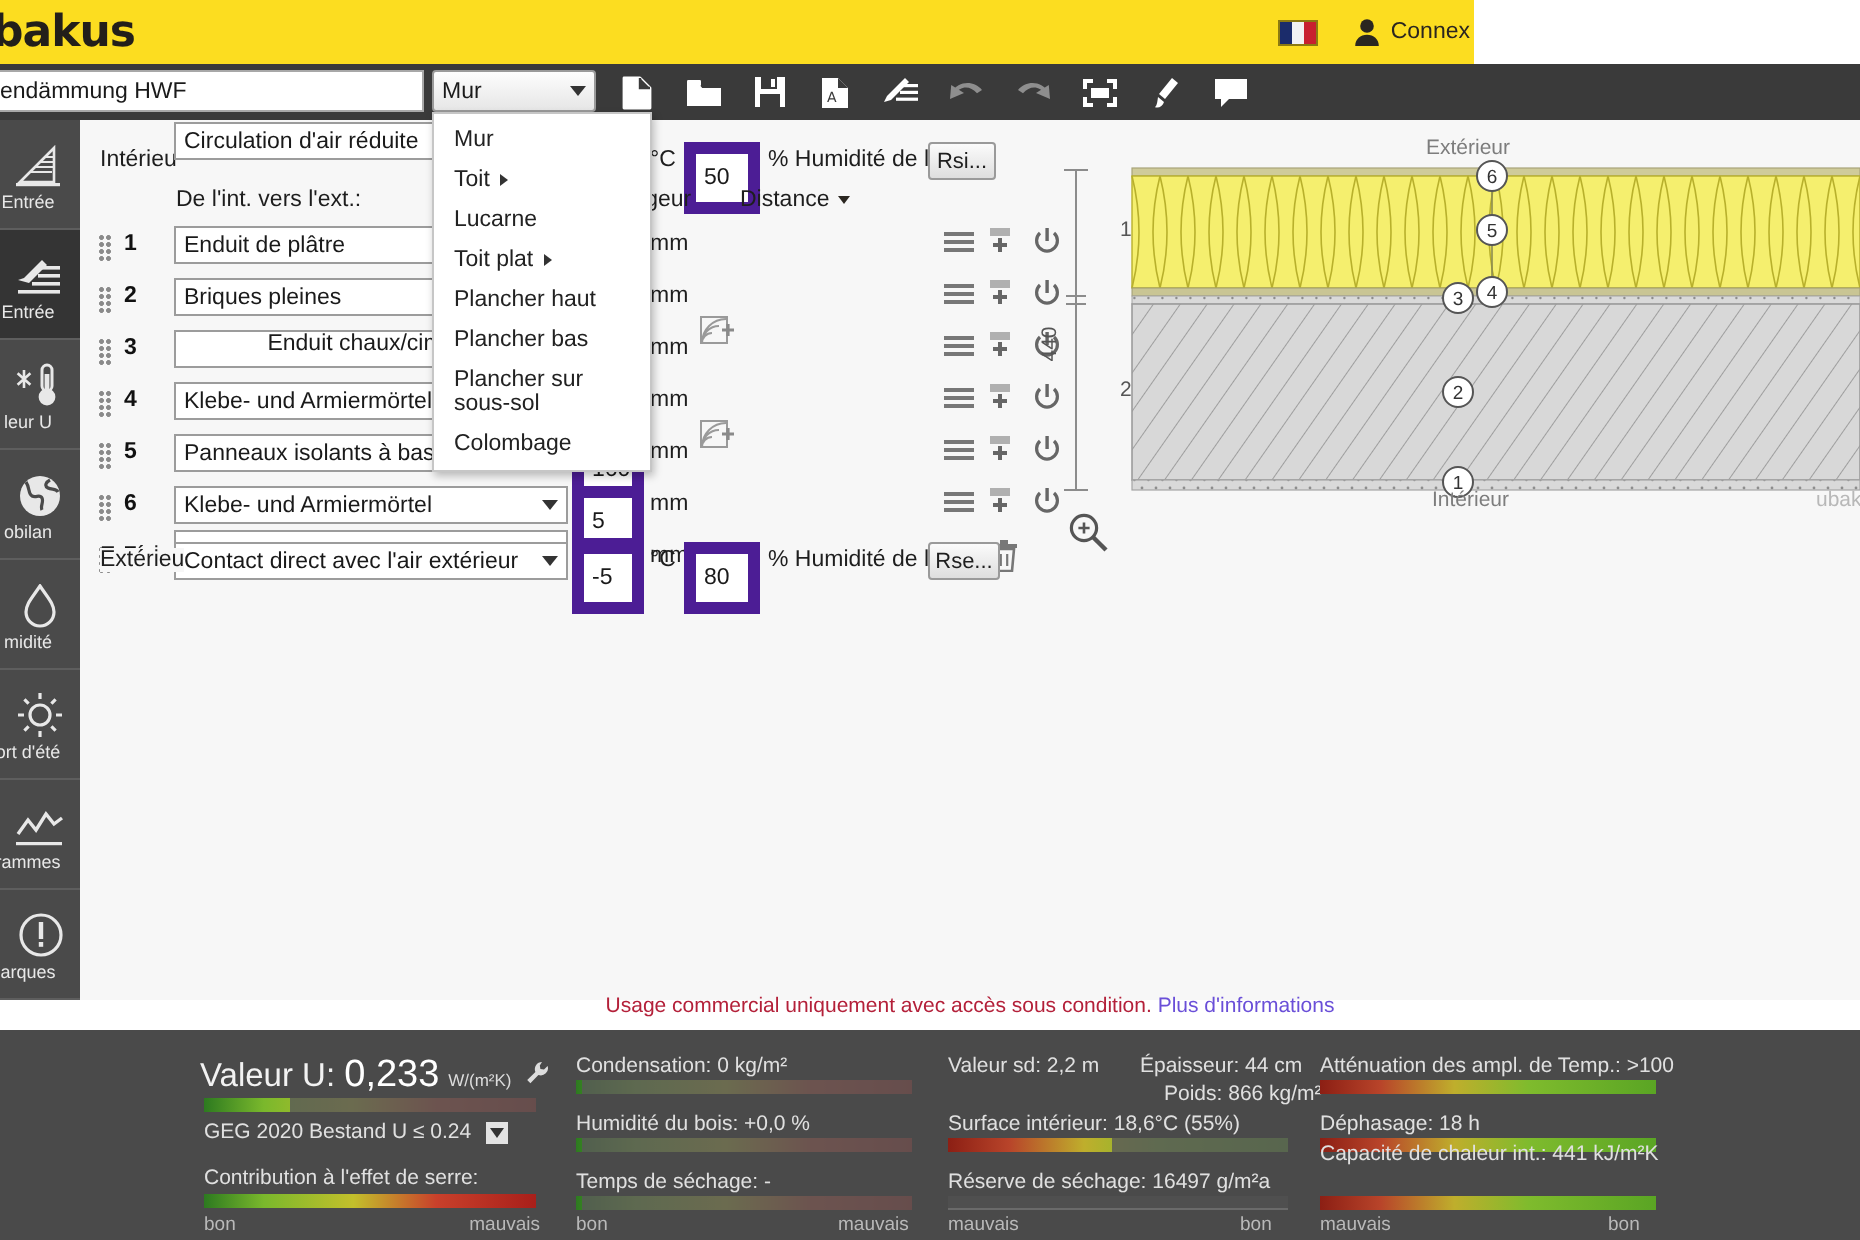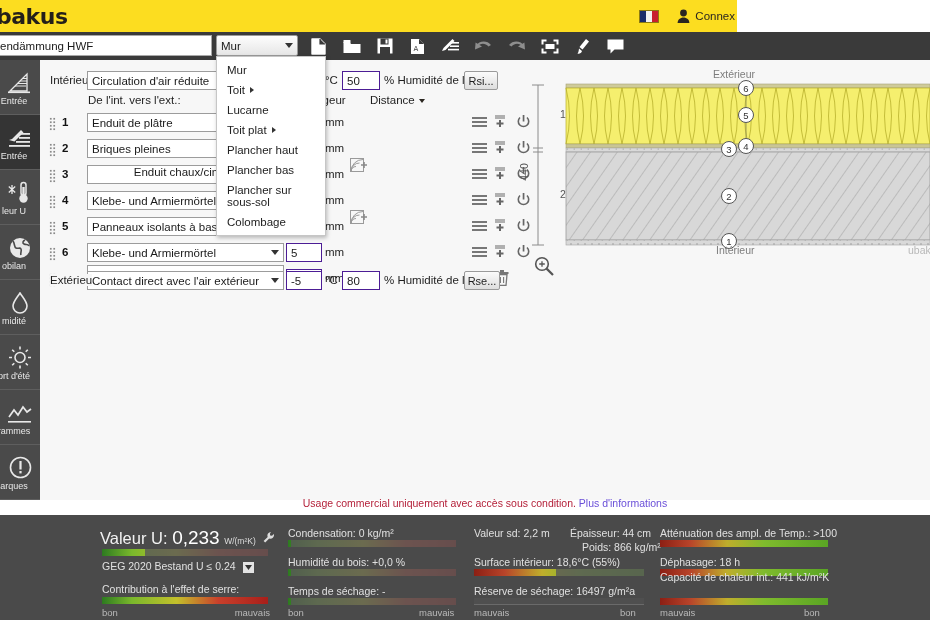--- a/index.html
+++ b/index.html
@@ -102,21 +102,21 @@
   }
 
   
   .main {
     position: absolute; left: 40px; top: 60px; width: 890px; height: 440px;
     background: #f7f7f7;
   }
 
   .lbl { font-size: 11.5px; color: #1e1e1e; }
   .inp {
-    border: 1px solid #4c1d95; background: #fff; height: 19px;
+    border: 6px solid #4c1d95; background: #fff; height: 36px;
     font-size: 11.5px; color: #1a1a1a; padding: 0 4px;
     font-family: "Liberation Sans", sans-serif;
     display: flex; align-items: center;
   }
   .sel {
     border: 1px solid #9c9c9c; background: #fff; height: 19px;
     font-size: 11.5px; color: #1a1a1a; padding: 0 4px;
     display: flex; align-items: center; cursor: pointer; overflow: hidden;
   }
   .sel .sel-caret {
@@ -346,21 +346,21 @@
           <rect x="10.4" y="15" width="2.2" height="2.4" fill="#e8e8e8"></rect>
         </svg>
     </span>
     <span class="side-label">arques</span>
   </div>
 </div>
 
 <div class="main">
 
   <div style="position:absolute;left:10px;top:14px;" class="lbl">Intérieu</div>
-  <div class="sel" style="position:absolute;left:47px;top:11px;width:197px;gap:38px;">
+  <div class="sel" style="position:absolute;left:47px;top:1px;width:197px;gap:38px;">
     <span class="sel-txt">Circulation d'air réduite</span>
     <span class="sel-caret"></span>
   </div>
   <div class="inp" style="position:absolute;left:246px;top:11px;width:36px;">20</div>
   <div style="position:absolute;left:285px;top:14px;" class="lbl">°C</div>
   <div class="inp" style="position:absolute;left:302px;top:11px;width:38px;">50</div>
   <div style="position:absolute;left:344px;top:14px;" class="lbl">% Humidité de l'air</div>
   <div class="btn-grey" style="position:absolute;left:424px;top:11px;width:34px;">Rsi...</div>
 
   <div style="position:absolute;left:48px;top:34px;" class="lbl">De l'int. vers l'ext.:</div>

